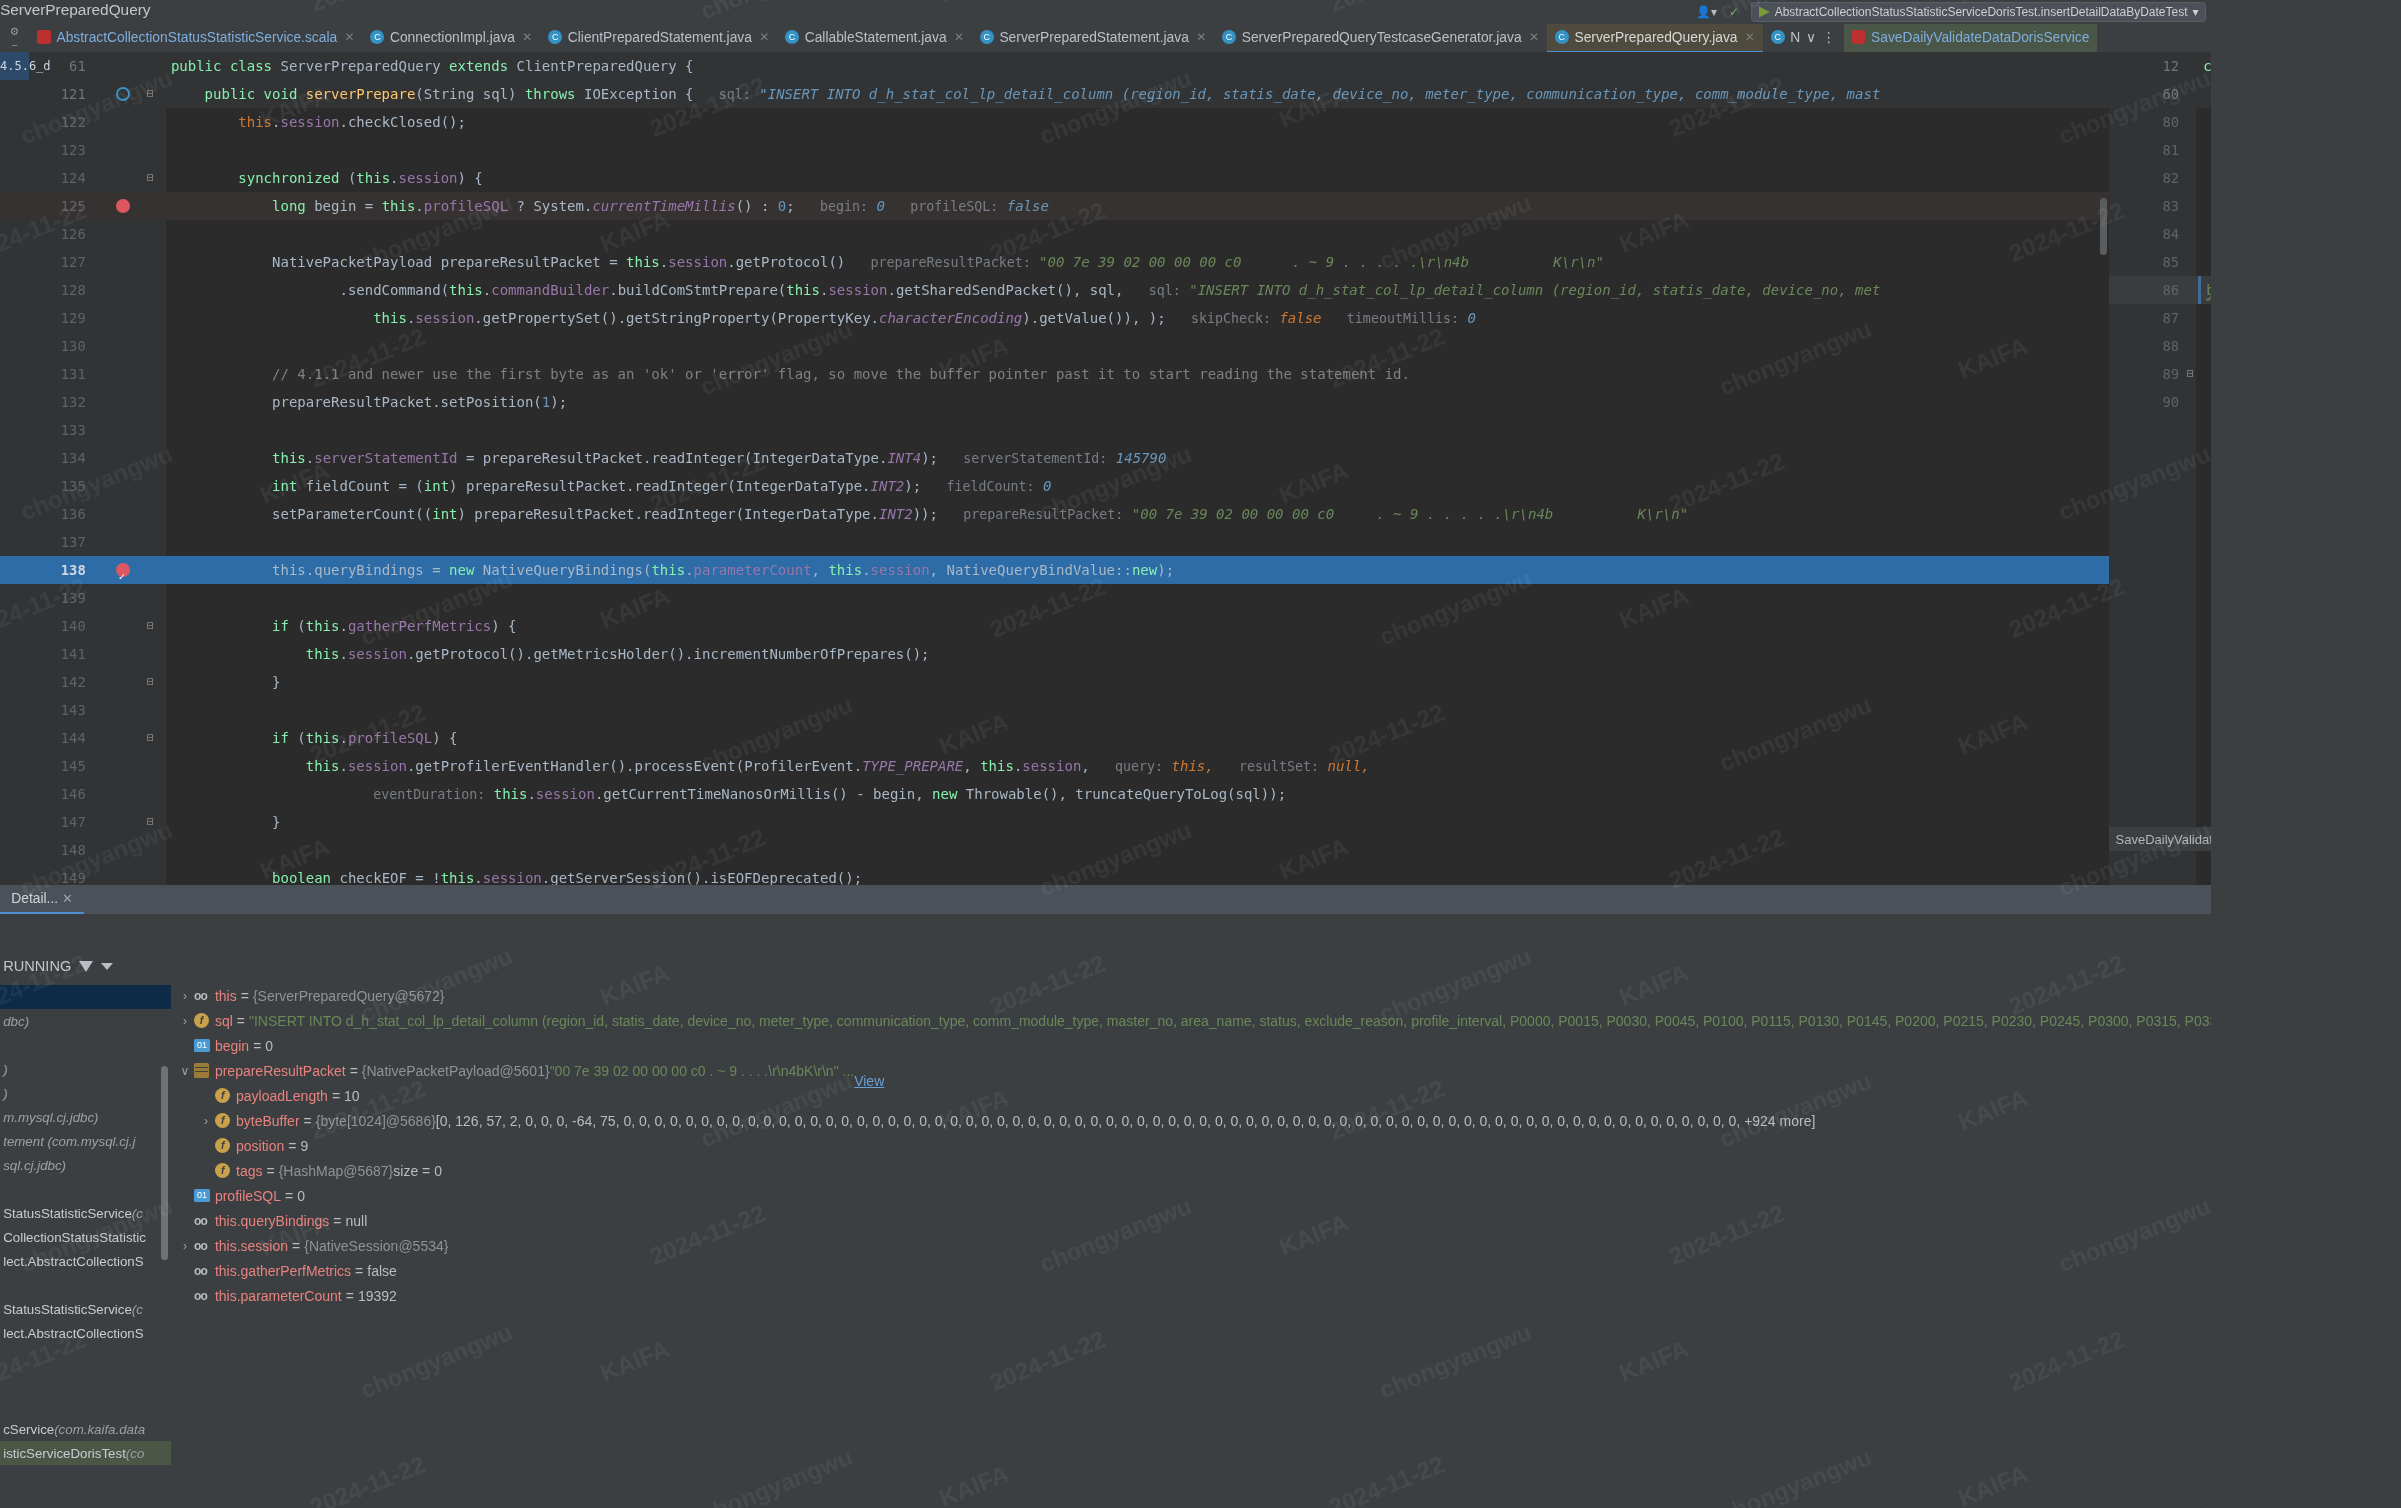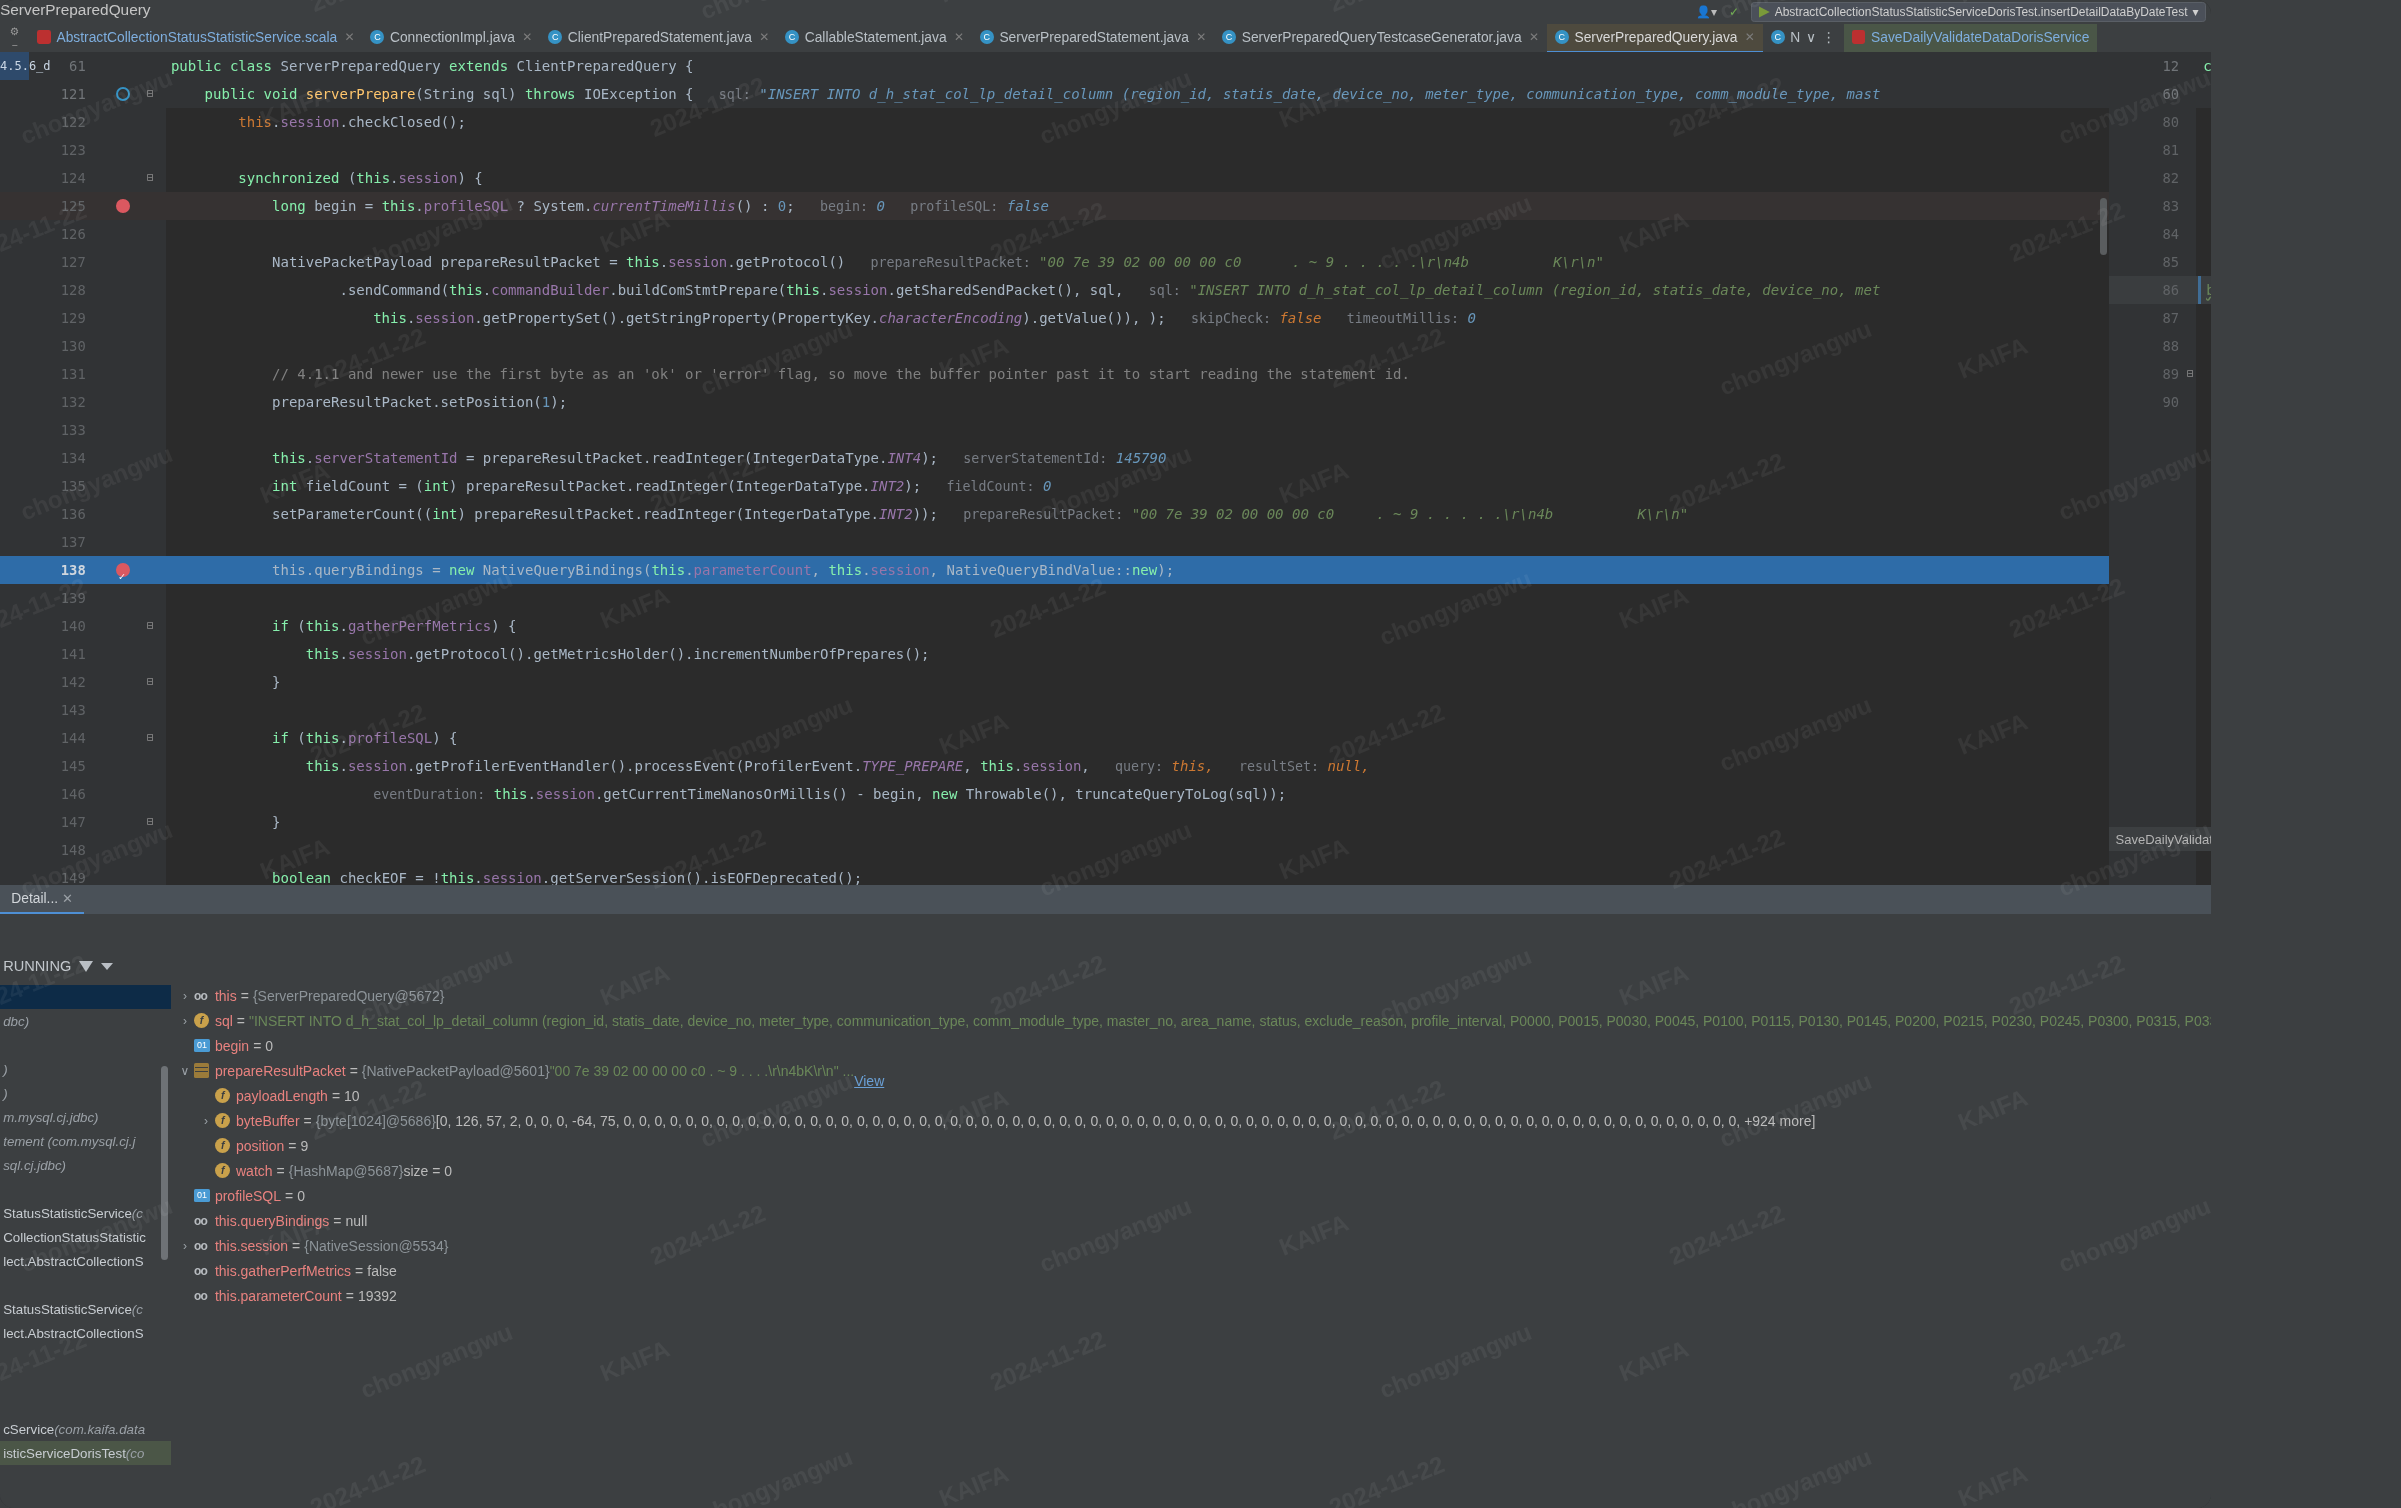--- a/index.html
+++ b/index.html
@@ -589,21 +589,21 @@
               </span>
               <span class="vname">position</span>
               <span class="veq">=</span>
               <span class="vval">9</span>
             </div>
             <div class="vrow" style="padding-left: 26px;">
               <span class="arrow"></span>
               <span class="vicon">
                 <span class="ic-f">f</span>
               </span>
-              <span class="vname">watch</span>
+              <span class="vname">tags</span>
               <span class="veq">=</span>
               <span class="vref">{HashMap@5687} </span>
               <span class="vval">size = 0</span>
             </div>
             <div class="vrow" style="padding-left: 4.9px;">
               <span class="arrow"></span>
               <span class="vicon">
                 <span class="ic-01">01</span>
               </span>
               <span class="vname">profileSQL</span>

